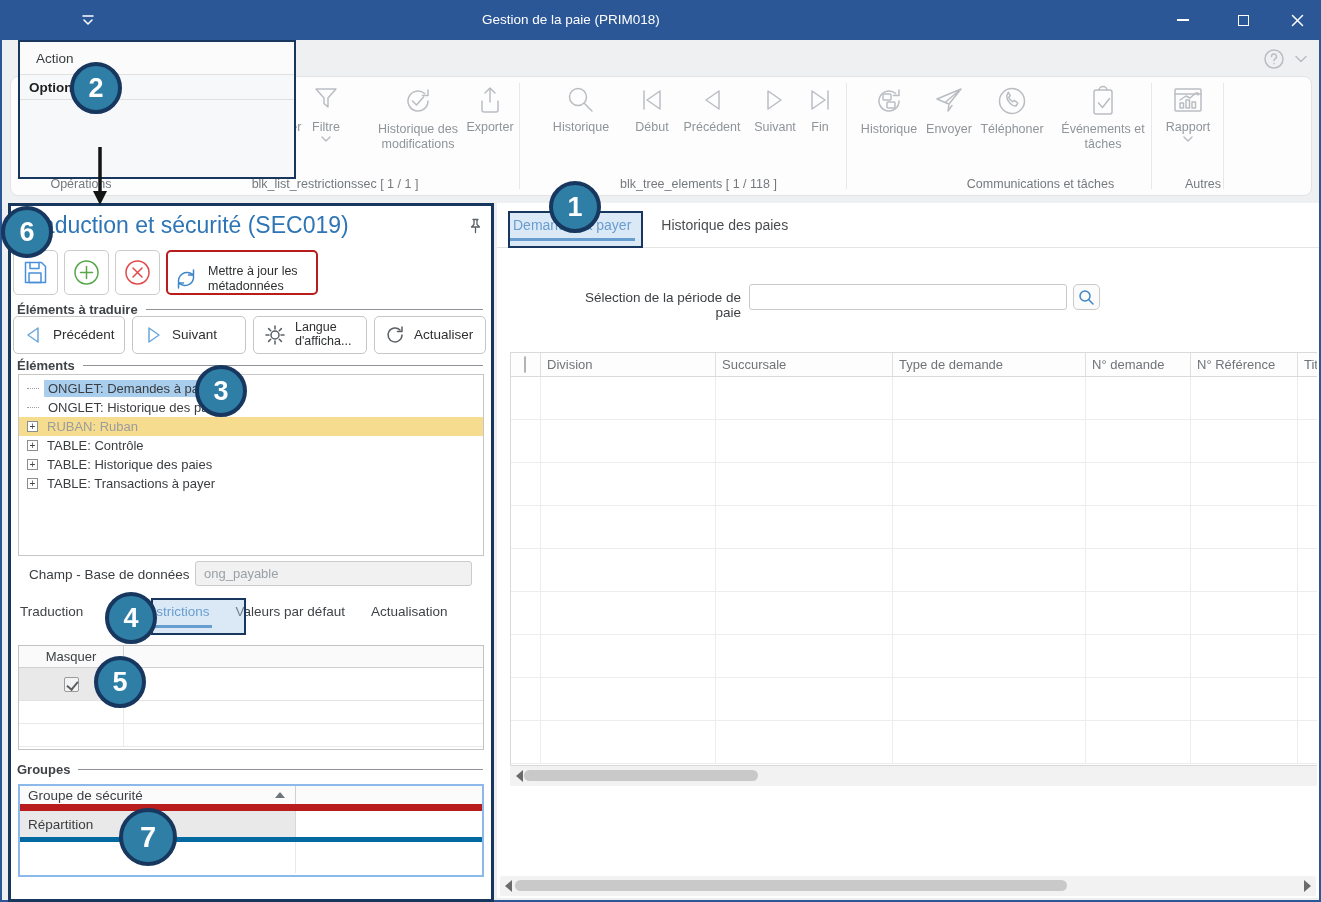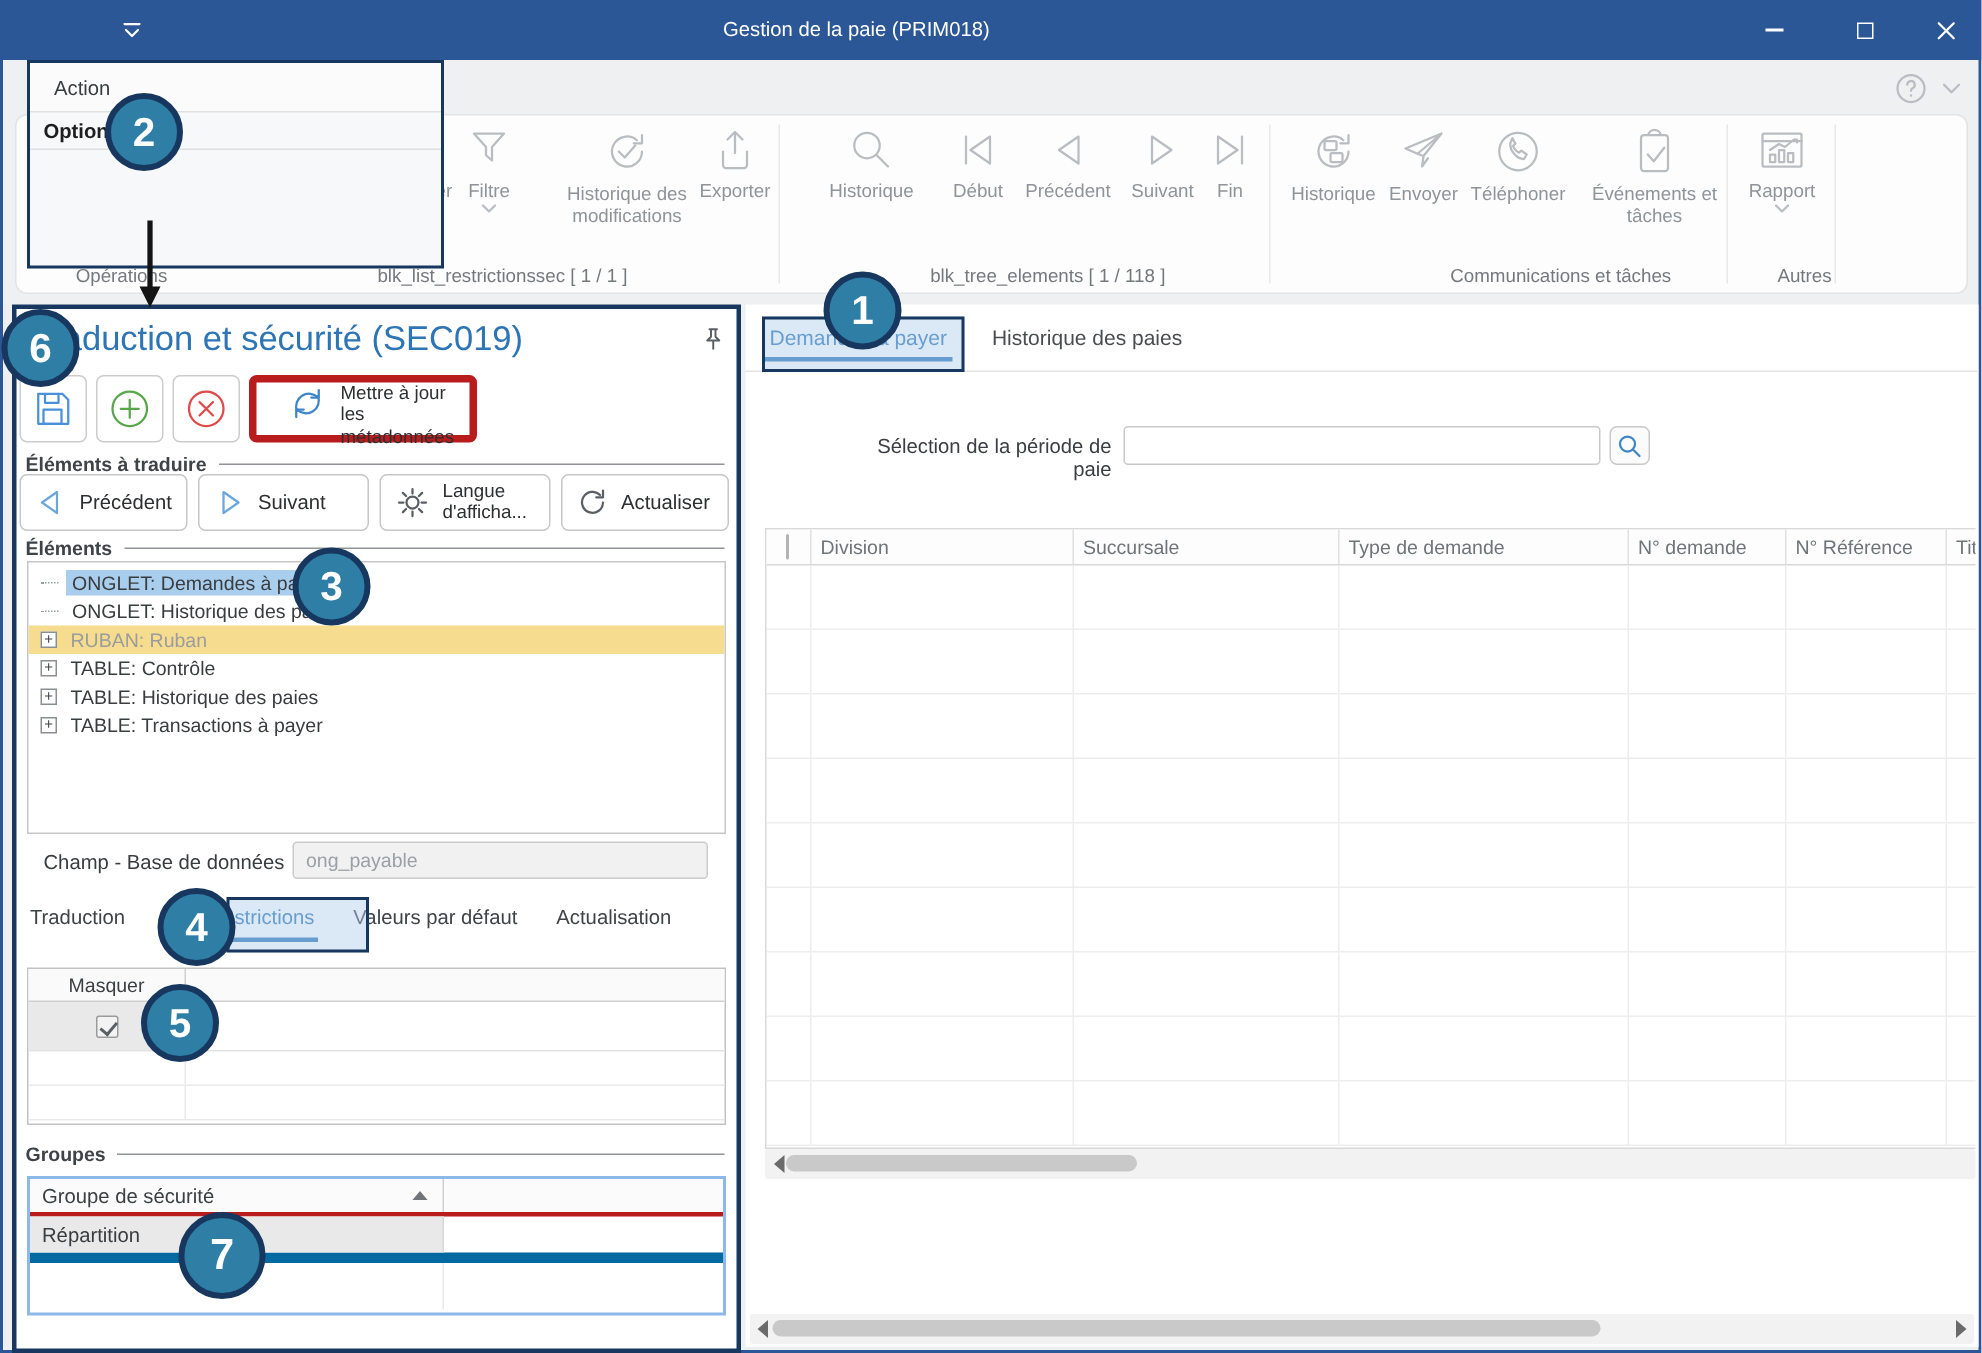--- a/index.html
+++ b/index.html
@@ -46,22 +46,22 @@
   .left-panel { position:absolute; left:8px; top:203px; width:486px; height:699px;
     background:#fff; border:3px solid #17375e; z-index:10; }
   .right-panel { position:absolute; left:497px; top:203px; width:822px; height:695px; background:#fff; z-index:10; }
 
   
   .lp-title { position:absolute; left:10px; top:6px; font-size:23px; color:#2e75b6; white-space:nowrap; }
   .lp-pin { position:absolute; right:8px; top:12px; }
   .lp-toolbar { position:absolute; left:2px; top:44px; display:flex; gap:6px; }
   .tbtn { width:45px; height:45px; background:#fff; border:1px solid #cccccc; border-radius:5px;
     display:flex; align-items:center; justify-content:center; }
-  .tbtn-wide { width:152px; height:45px; background:#fff; border:5px solid #b91c1c; border-radius:5px;
-    display:flex; align-items:flex-start; gap:8px; padding:0 20px; font-size:12.5px; color:#2d2f31; line-height:1.15; text-align:left; }
+  .tbtn-wide { width:152px; height:45px; background:#fff; border:2px solid #b91c1c; border-radius:5px;
+    display:flex; align-items:flex-end; gap:8px; padding:0 4px; font-size:12.5px; color:#2d2f31; line-height:1.15; text-align:left; }
   .fieldhead { position:absolute; left:6px; right:8px; display:flex; align-items:center; gap:8px;
     font-weight:bold; font-size:13px; color:#3f4347; }
   .fieldhead::after { content:""; flex:1; border-top:1px solid #8f9398; }
   .nav-row { position:absolute; left:2px; top:110px; display:flex; gap:7px; }
   .nbtn { height:38px; background:#fff; border:1px solid #c6c6c6; border-radius:5px;
     display:flex; align-items:center; gap:8px; padding:0 9px; font-size:13.5px; color:#2d2f31; line-height:1.1; }
 
   .tree { position:absolute; left:7px; top:168px; width:466px; height:182px; border:1px solid #c6c6c6;
     background:#fff; font-size:13px; color:#3a3d40; padding-top:4px; overflow:hidden; }
   .titem { height:19px; display:flex; align-items:center; padding-left:8px; white-space:nowrap; }
@@ -88,25 +88,25 @@
   .mh1 { width:105px; border-right:1px solid #d0d0d0; text-align:center; font-size:13px; color:#3c4043; line-height:21px; }
   .mrow1 { height:33px; border-bottom:1px solid #e3e3e3; display:flex; }
   .mc1sel { width:105px; background:#e9e9e9; border-right:1px solid #d8d8d8; display:flex; align-items:center; justify-content:center; }
   .mrow { height:23px; border-bottom:1px solid #e9e9e9; }
   .mrow .mcol { width:105px; border-right:1px solid #e9e9e9; height:100%; }
   .cbx { width:15px; height:15px; border:1px solid #9b9b9b; border-radius:2px; background:#f3f3f3; position:relative; }
   .cbx.checked::after { content:""; position:absolute; left:4px; top:1px; width:5px; height:9px;
     border-right:2px solid #5a5f64; border-bottom:2px solid #5a5f64; transform:rotate(40deg); }
 
   .gtable { position:absolute; left:7px; top:578px; width:466px; height:93px; border:2px solid #8db9ea; background:#fff; }
-  .ghead { height:25px; border-bottom:3px solid #b91c1c; display:flex; background:#fbfbfb; }
+  .ghead { height:25px; border-bottom:7px solid #b91c1c; display:flex; background:#fbfbfb; }
   .gh1 { width:276px; border-right:1px solid #d0d0d0; display:flex; align-items:center; justify-content:space-between;
     padding:0 10px 0 8px; font-size:13.5px; color:#3c4043; }
   .sort-asc { width:0; height:0; border-left:5px solid transparent; border-right:5px solid transparent; border-bottom:6px solid #6f7479; }
-  .grow1 { height:31px; border-bottom:7px solid #0369a1; display:flex; }
+  .grow1 { height:31px; border-bottom:5px solid #0369a1; display:flex; }
   .gc1sel { width:276px; background:#e9e9e9; border-right:1px solid #d8d8d8; display:flex; align-items:center; padding-left:8px; font-size:13.5px; color:#3a3d40; }
   .grow { height:31px; }
   .grow .gcol { width:276px; border-right:1px solid #e9e9e9; height:100%; }
 
   
   .rtabs { position:absolute; left:16px; top:14px; display:flex; gap:30px; font-size:14px; color:#4a4d50; }
   .rtab { position:relative; cursor:default; }
   .rtab.active { color:#2e75b6; }
   .rtab.active::after { content:""; position:absolute; left:-4px; right:-4px; bottom:-8px; height:3px; background:#2e75b6; }
   .tabline { position:absolute; left:0; right:0; top:44px; border-top:1px solid #e4e4e4; }

